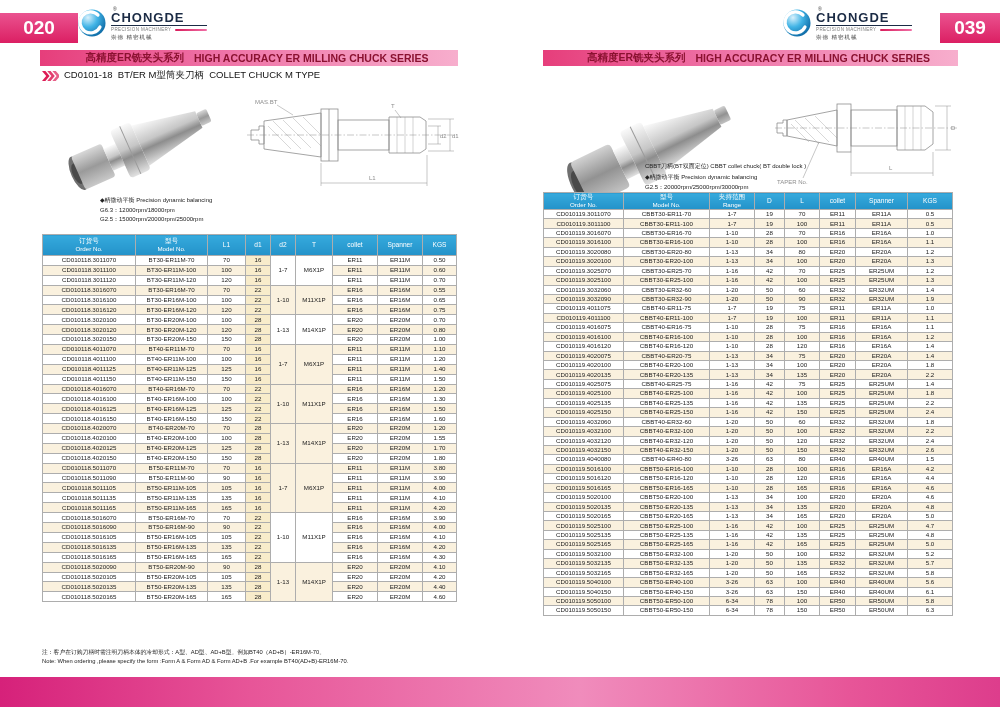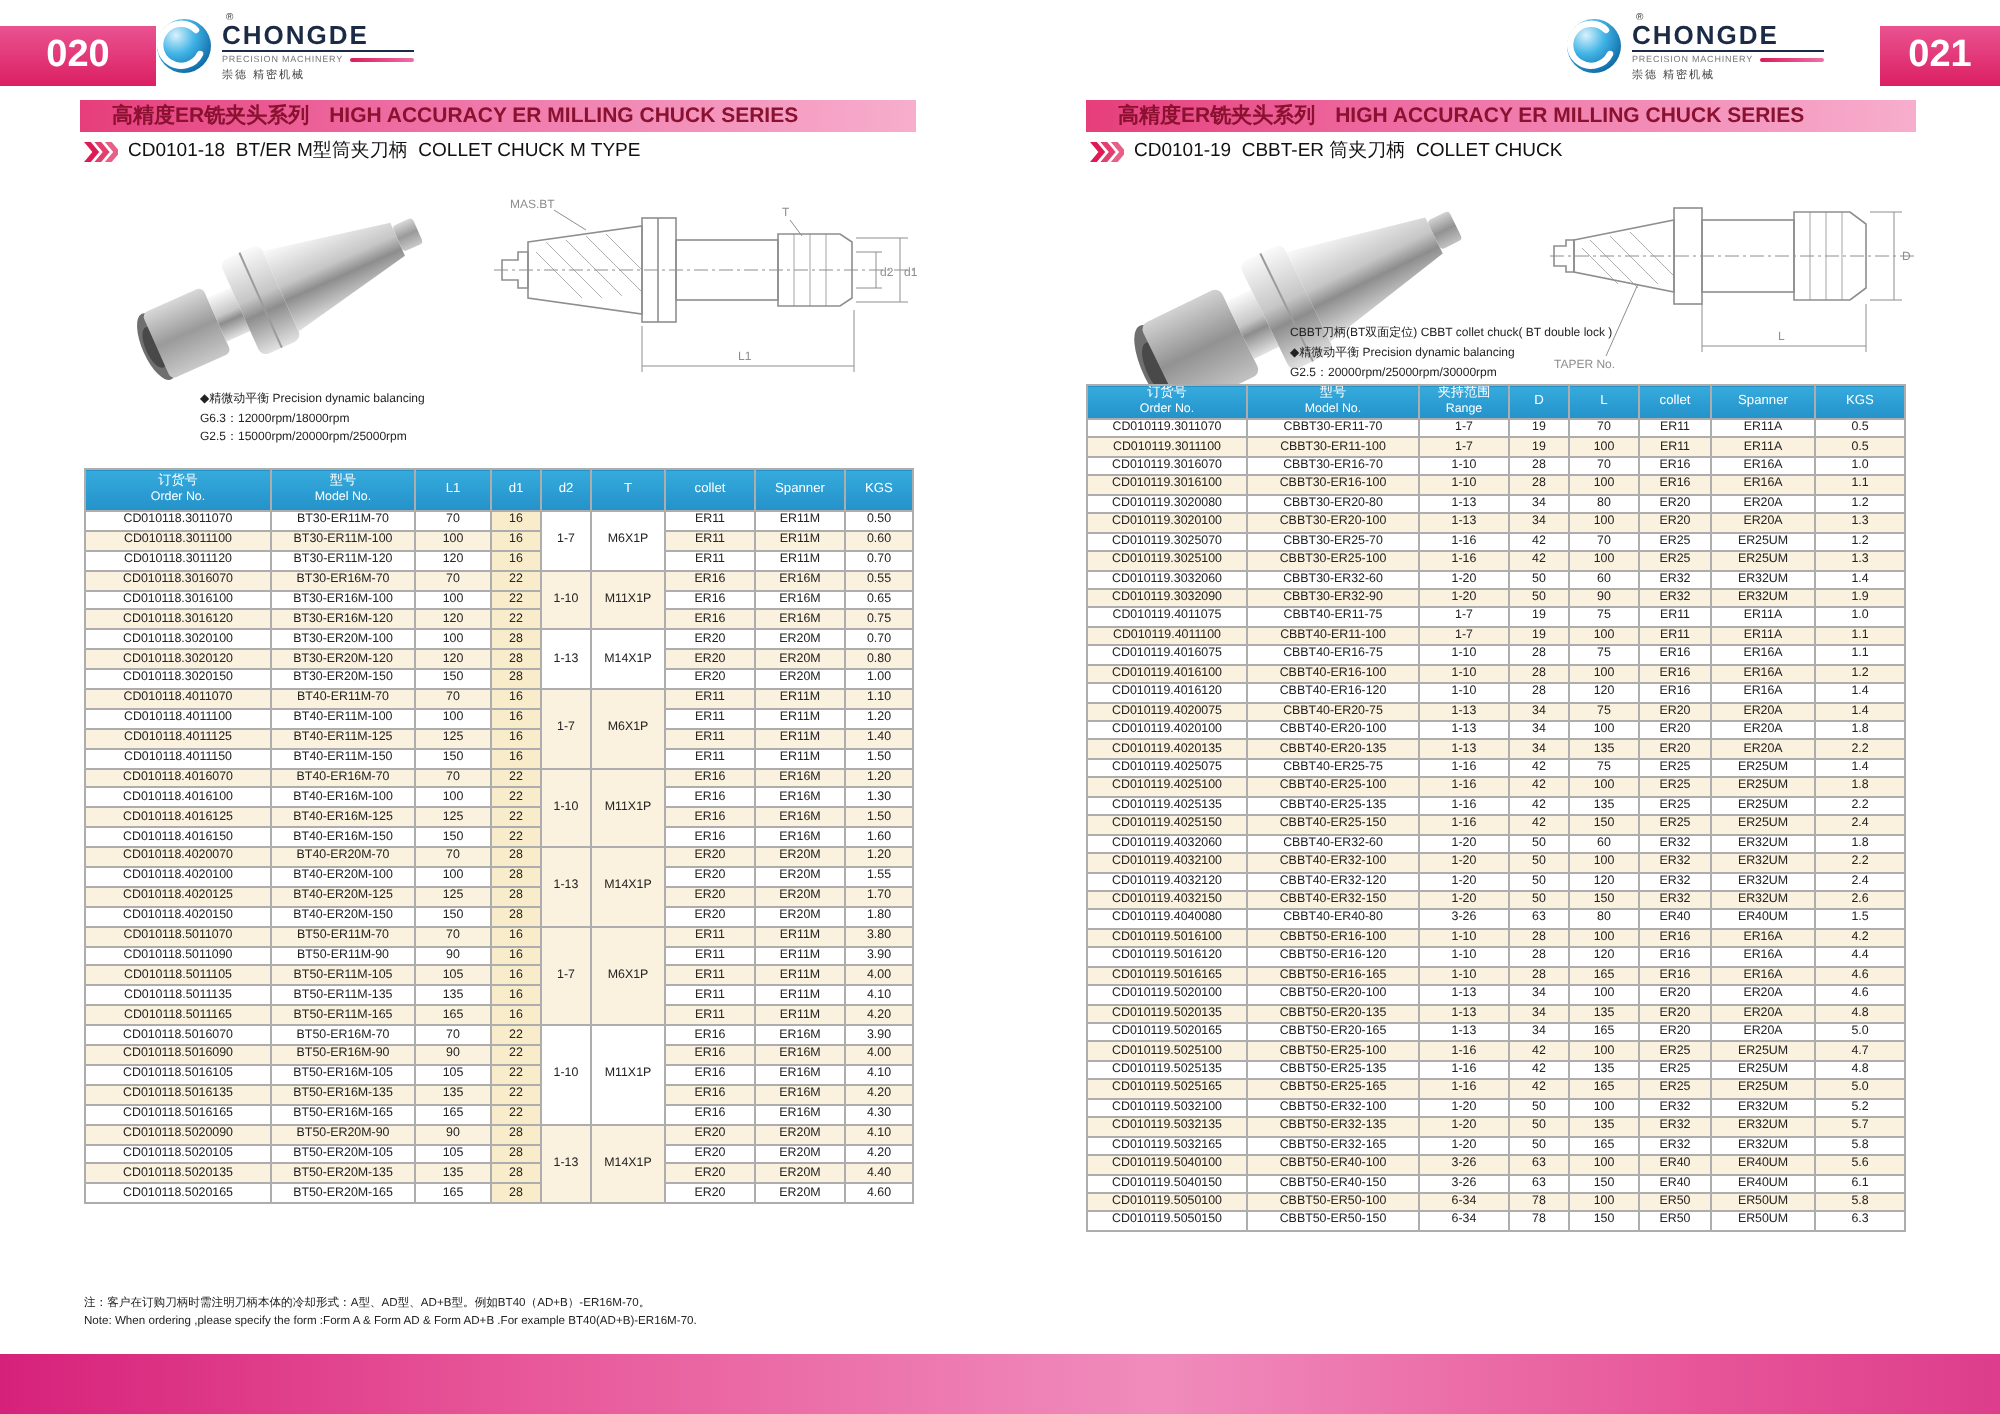--- a/index.html
+++ b/index.html
@@ -23,21 +23,21 @@
     border-bottom:1.5px solid #1b2b45; line-height:13px; padding-bottom:1px;}
   .logo-sub { display:flex; align-items:center; gap:3px; font-size:4.5px; color:#7a7a7a;
     letter-spacing:.4px; margin-top:1px;}
   .logo-line { display:inline-block; width:32px; height:2px;
     background:linear-gradient(90deg,#D81C5B,#F06FA6); border-radius:1px; }
   .logo-cn { font-size:5.5px; color:#444; margin-top:1.5px; letter-spacing:1px; }
 
   
   .bar { position:absolute; top:50px; height:16px; display:flex; align-items:center;
     gap:10px; padding-left:16px;
-    background:linear-gradient(90deg,#E63E7B 0%,#EE6FA4 40%,#F7AECD 100%); }
+    background:linear-gradient(90deg,#E63E7B 0%,#EE6FA4 40%,#F7AECD 100%);justify-content:center; }
   .bar-l { left:40px; width:418px; } .bar-r { left:543px; width:415px; }
   .bar span { font-size:10.5px; font-weight:bold; color:#8A1130; white-space:nowrap; }
 
   
   .sec { position:absolute; top:69px; height:13px; display:flex; align-items:center; gap:5px; }
   .sec-l { left:42px; } .sec-r { left:545px; }
   .sec .txt { font-size:9.5px; color:#111; white-space:pre; }
   .chev { flex:0 0 auto; }
 
   
@@ -569,21 +569,21 @@
           </tr>
         </tbody>
       </table>
     </div>
 
   <div class="note">
     <div>注：客户在订购刀柄时需注明刀柄本体的冷却形式：A型、AD型、AD+B型。例如BT40（AD+B）-ER16M-70。</div>
     <div>Note: When ordering ,please specify the form :Form A &amp; Form AD &amp; Form AD+B .For example BT40(AD+B)-ER16M-70.</div>
   </div>
 
-  <div class="pnum pnum-r">021</div>
+  <div class="pnum pnum-r">039</div>
 
   <div class="logo logo-r">
     <svg class="globe" width="30" height="30" viewBox="0 0 30 30">
       <defs>
           <radialGradient id="gbB" cx="35%" cy="30%" r="78%">
         <stop offset="0" stop-color="#d9f1fc"></stop>
             <stop offset=".45" stop-color="#41b4e6"></stop>
             <stop offset="1" stop-color="#0a64a0"></stop>
       </radialGradient>
         </defs>
@@ -599,28 +599,20 @@
       </div>
       <div class="logo-cn">崇德 精密机械</div>
     </div>
   </div>
 
   <div class="bar bar-r">
     <span>高精度ER铣夹头系列</span>
     <span>HIGH ACCURACY ER MILLING CHUCK SERIES</span>
   </div>
 
-  <div class="sec sec-r">
-    <svg class="chev" width="17" height="10" viewBox="0 0 17 10">
-      <path fill="#DD1C55" d="M0 0h3.4l4.2 5-4.2 5H0l4.2-5z"></path>
-      <path fill="#DD1C55" d="M5.2 0h3.4l4.2 5-4.2 5H5.2l4.2-5z" opacity=".85"></path>
-      <path fill="#DD1C55" d="M10.4 0h3.4l4.2 5-4.2 5h-3.4l4.2-5z" opacity=".7"></path>
-    </svg>
-    <span class="txt">CD0101-19  CBBT-ER 筒夹刀柄  COLLET CHUCK</span>
-  </div>
 
   <svg class="art photo-r" width="215" height="120" viewBox="0 0 215 120">
     <defs>
       <linearGradient id="metR" x1="0" y1="0" x2="0" y2="1">
         <stop offset="0" stop-color="#fafafa"></stop>
           <stop offset=".45" stop-color="#c6c6c6"></stop>
         <stop offset=".62" stop-color="#8d8d8d"></stop>
           <stop offset="1" stop-color="#e2e2e2"></stop>
       </linearGradient>
       <linearGradient id="metRd" x1="0" y1="0" x2="0" y2="1">

